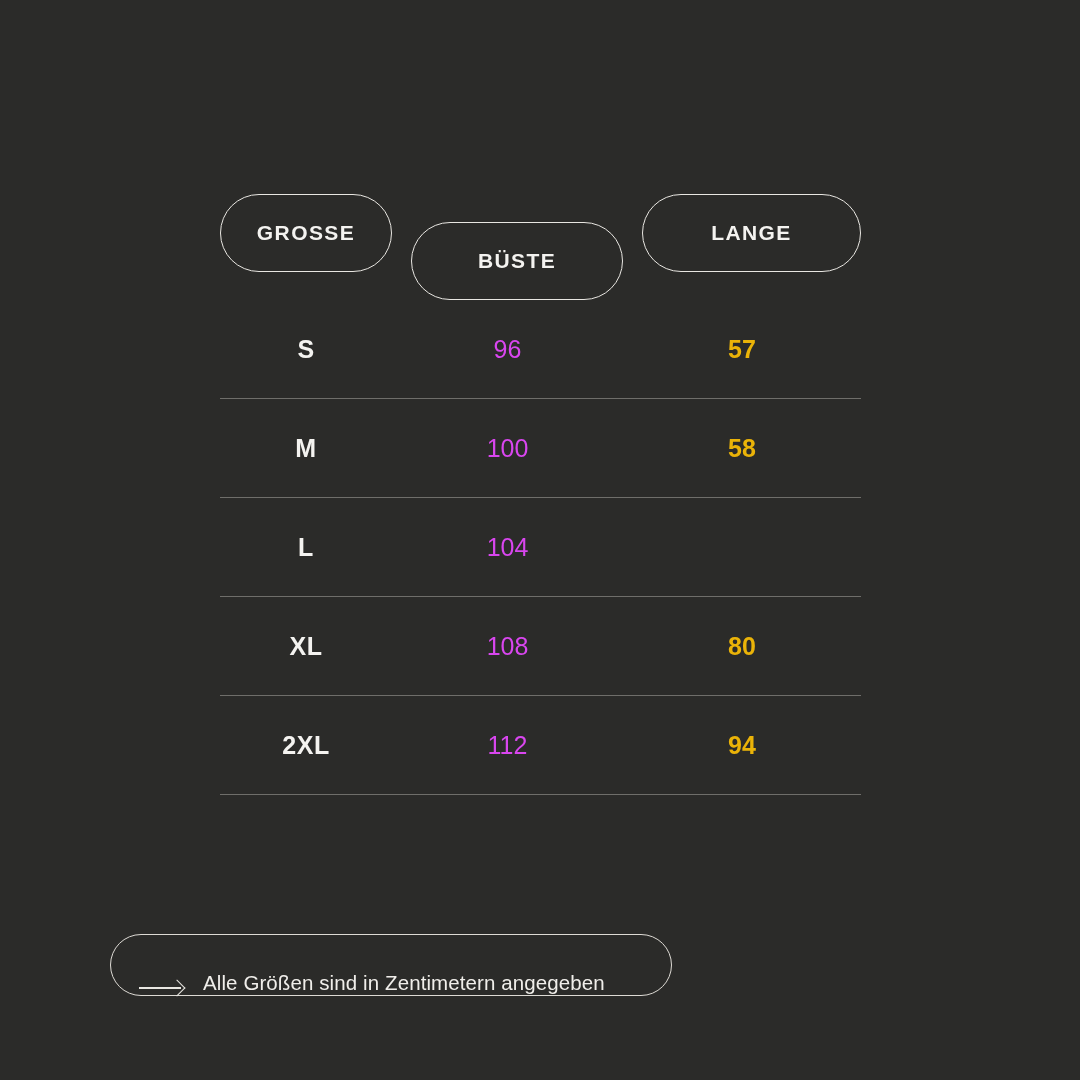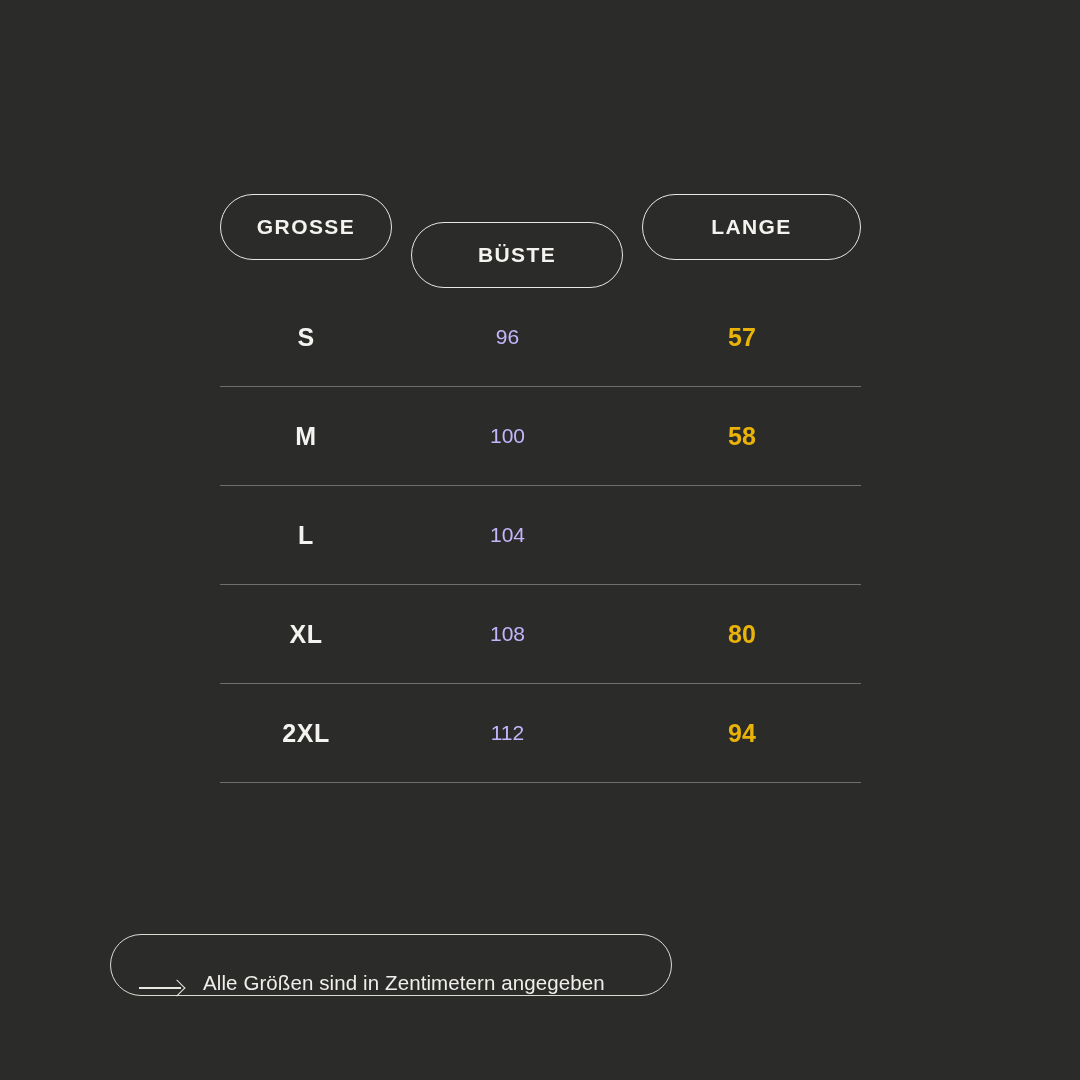--- a/index.html
+++ b/index.html
@@ -29,21 +29,21 @@
     top: 194px;
     width: 641px;
   }
 
   .header-row {
     display: flex;
     gap: 19px;
   }
 
   .header-pill {
-    height: 66px;
+    height: 78px;
     border: 1.6px solid #e9e7e2;
     border-radius: 40px;
     display: flex;
     align-items: center;
     justify-content: center;
     box-sizing: border-box;
     letter-spacing: 1.4px;
     font-size: 21px;
     font-weight: bold;
     color: #f4f3f0;
@@ -74,23 +74,23 @@
   }
   .cell.size {
     width: 172px;
     font-size: 25px;
     font-weight: bold;
     letter-spacing: 0.5px;
     color: #f4f3f0;
   }
   .cell.bust {
     width: 231px;
-    font-size: 21px;
+    font-size: 25px;
     font-weight: 400;
-    color: #c4b5fd;
+    color: #d946ef;
   }
   .cell.length {
     width: 238px;
     font-size: 25px;
     font-weight: 700;
     color: #eab308;
   }
 
   
   .note-pill {

